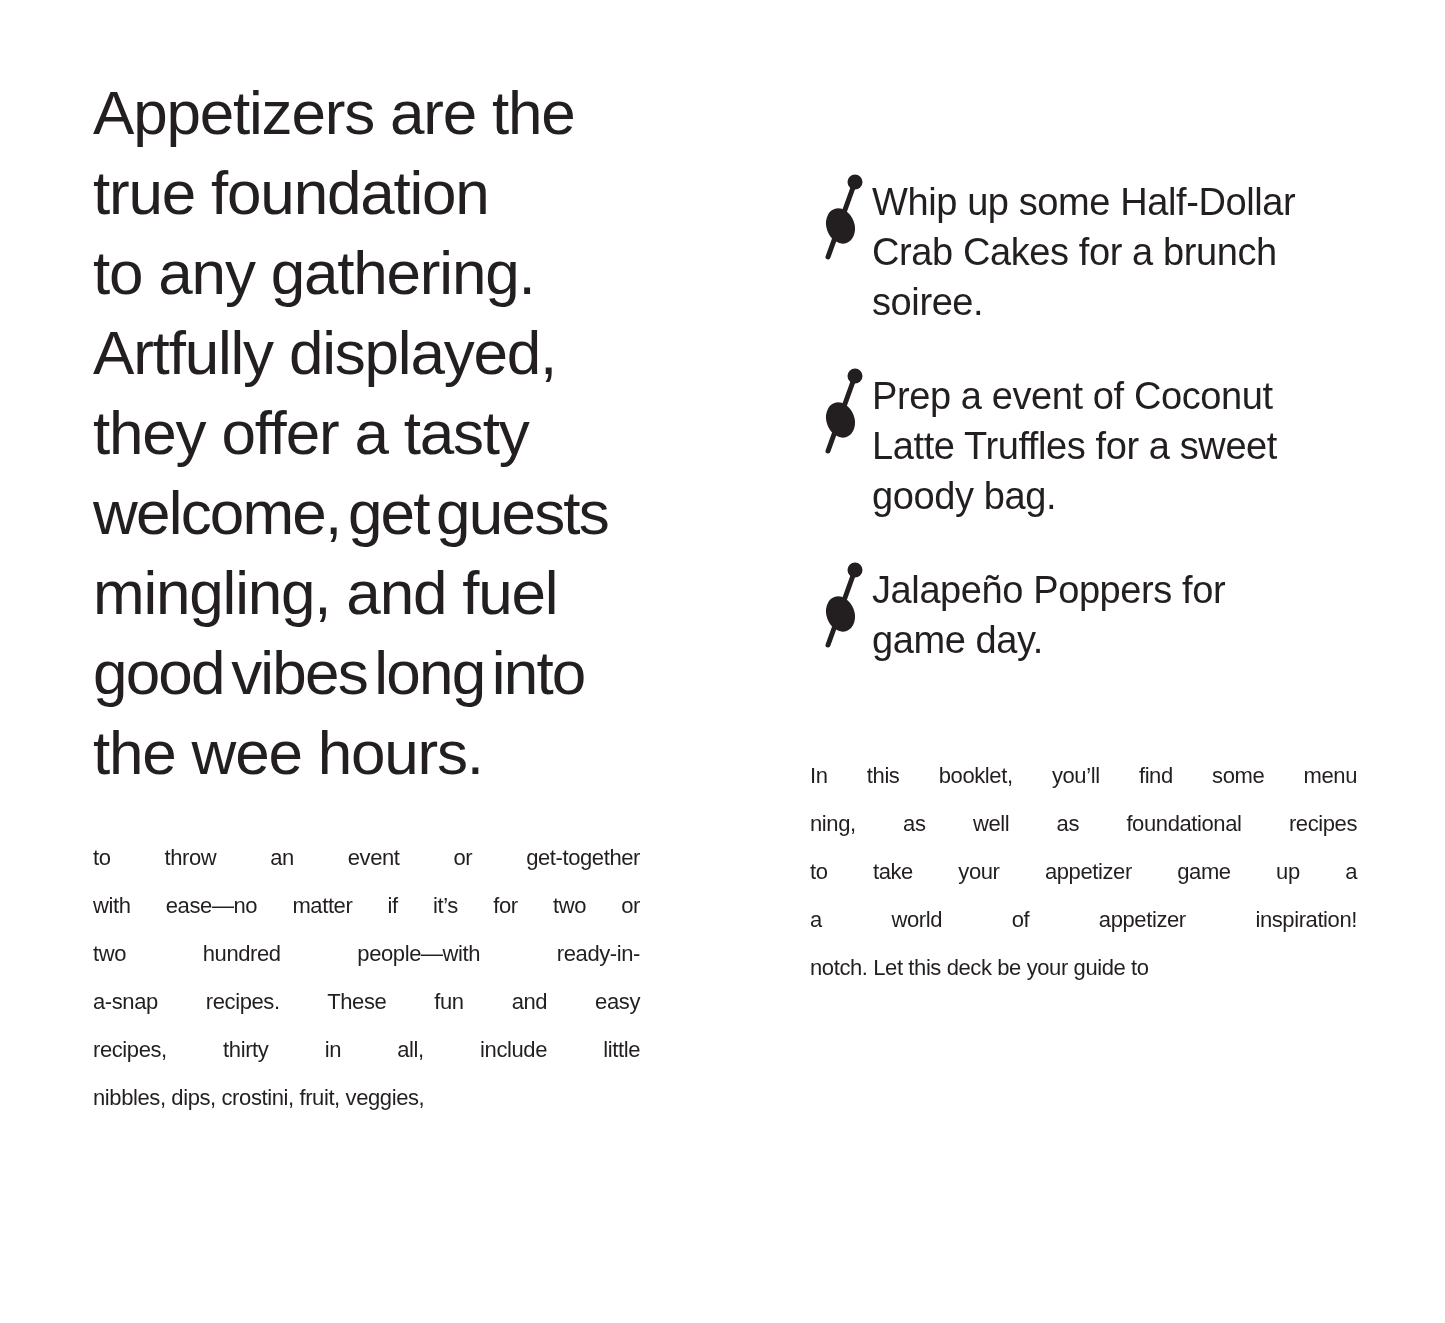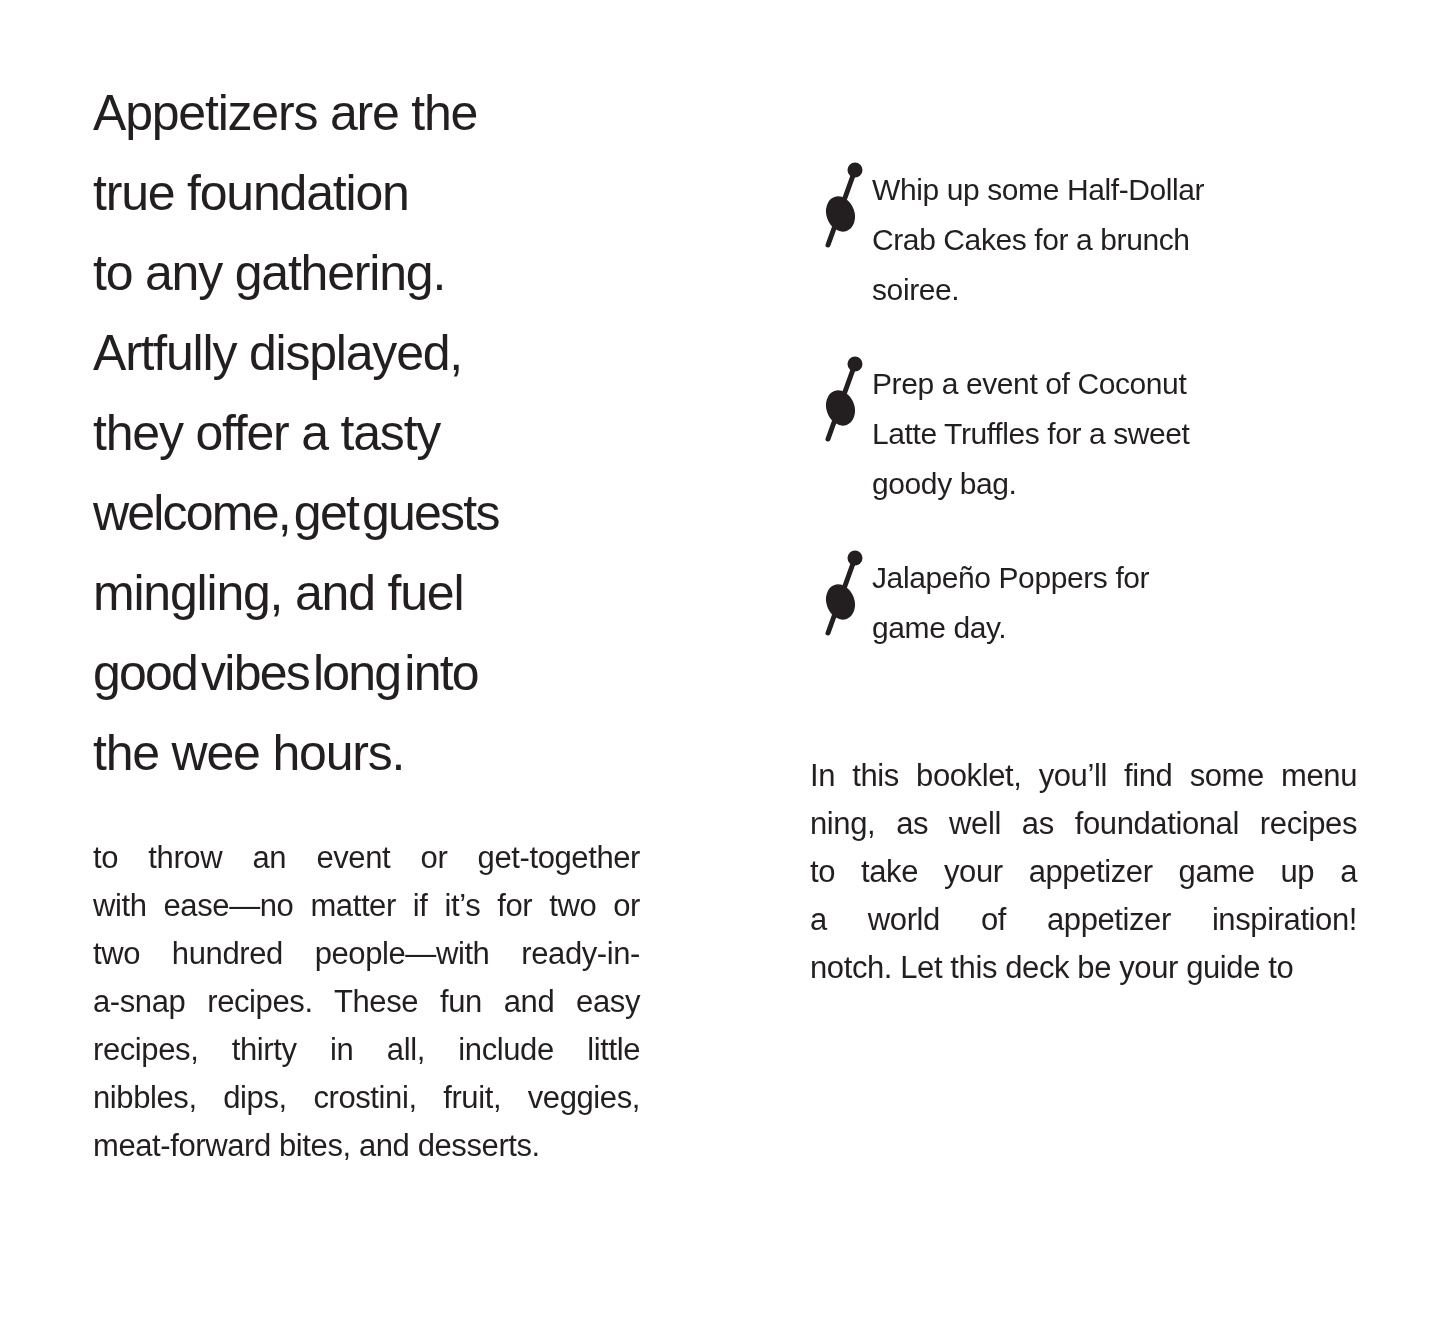--- a/index.html
+++ b/index.html
@@ -13,34 +13,34 @@
     color: #231f20;
   }
   .page { position: absolute; inset: 0; }
 
   
   .headline {
     position: absolute;
     left: 93px;
     top: 73px;
     width: 580px;
-    font-size: 50px;
+    font-size: 62px;
     line-height: 80px;
     letter-spacing: -1.2px;
     font-weight: 400;
   }
   
   .headline .line:nth-child(6),
   .headline .line:nth-child(8) {
     word-spacing: -8px;
     letter-spacing: -1.8px;
   }
 
   .para {
-    font-size: 31px;
+    font-size: 22px;
     line-height: 48px;
     letter-spacing: -0.4px;
   }
   .justified .line { text-align: justify; text-align-last: justify; }
   .justified .line:last-child { text-align-last: left; }
 
   .intro {
     position: absolute;
     left: 93px;
     top: 834px;
@@ -57,23 +57,24 @@
   .bullets {
     position: absolute;
     left: 820px;
     top: 165px;
     width: 560px;
   }
   .bullet-item {
     position: relative;
     padding-left: 52px;
     margin-bottom: 44px;
-    font-size: 30px;
+    font-size: 38px;
     line-height: 50px;
     letter-spacing: -0.4px;
+    margin-top: 12px;
   }
   .pick-icon {
     position: absolute;
     left: 0;
     top: -4px;
     width: 44px;
     height: 88px;
     display: block;
   }
 </style>
@@ -94,21 +95,20 @@
       <div class="line">the wee hours.</div>
     </div>
 
   <div class="para justified intro">
       <div class="line">to throw an event or get-together</div>
       <div class="line">with ease—no matter if it’s for two or</div>
       <div class="line">two hundred people—with ready-in-</div>
       <div class="line">a-snap recipes. These fun and easy</div>
       <div class="line">recipes, thirty in all, include little</div>
       <div class="line">nibbles, dips, crostini, fruit, veggies,</div>
-      <div class="line">meat-forward bites, and desserts.</div>
     </div>
 
   <div class="bullets">
 
     <div class="bullet-item">
       <svg class="pick-icon" viewBox="0 0 44 88" aria-hidden="true">
         <line x1="35" y1="9" x2="8" y2="84" stroke="#231f20" stroke-width="5" stroke-linecap="round"></line>
         <circle cx="35" cy="9" r="7.5" fill="#231f20"></circle>
         <ellipse cx="20.5" cy="53" rx="14" ry="18" transform="rotate(-20 20.5 53)" fill="#231f20"></ellipse>
       </svg>

